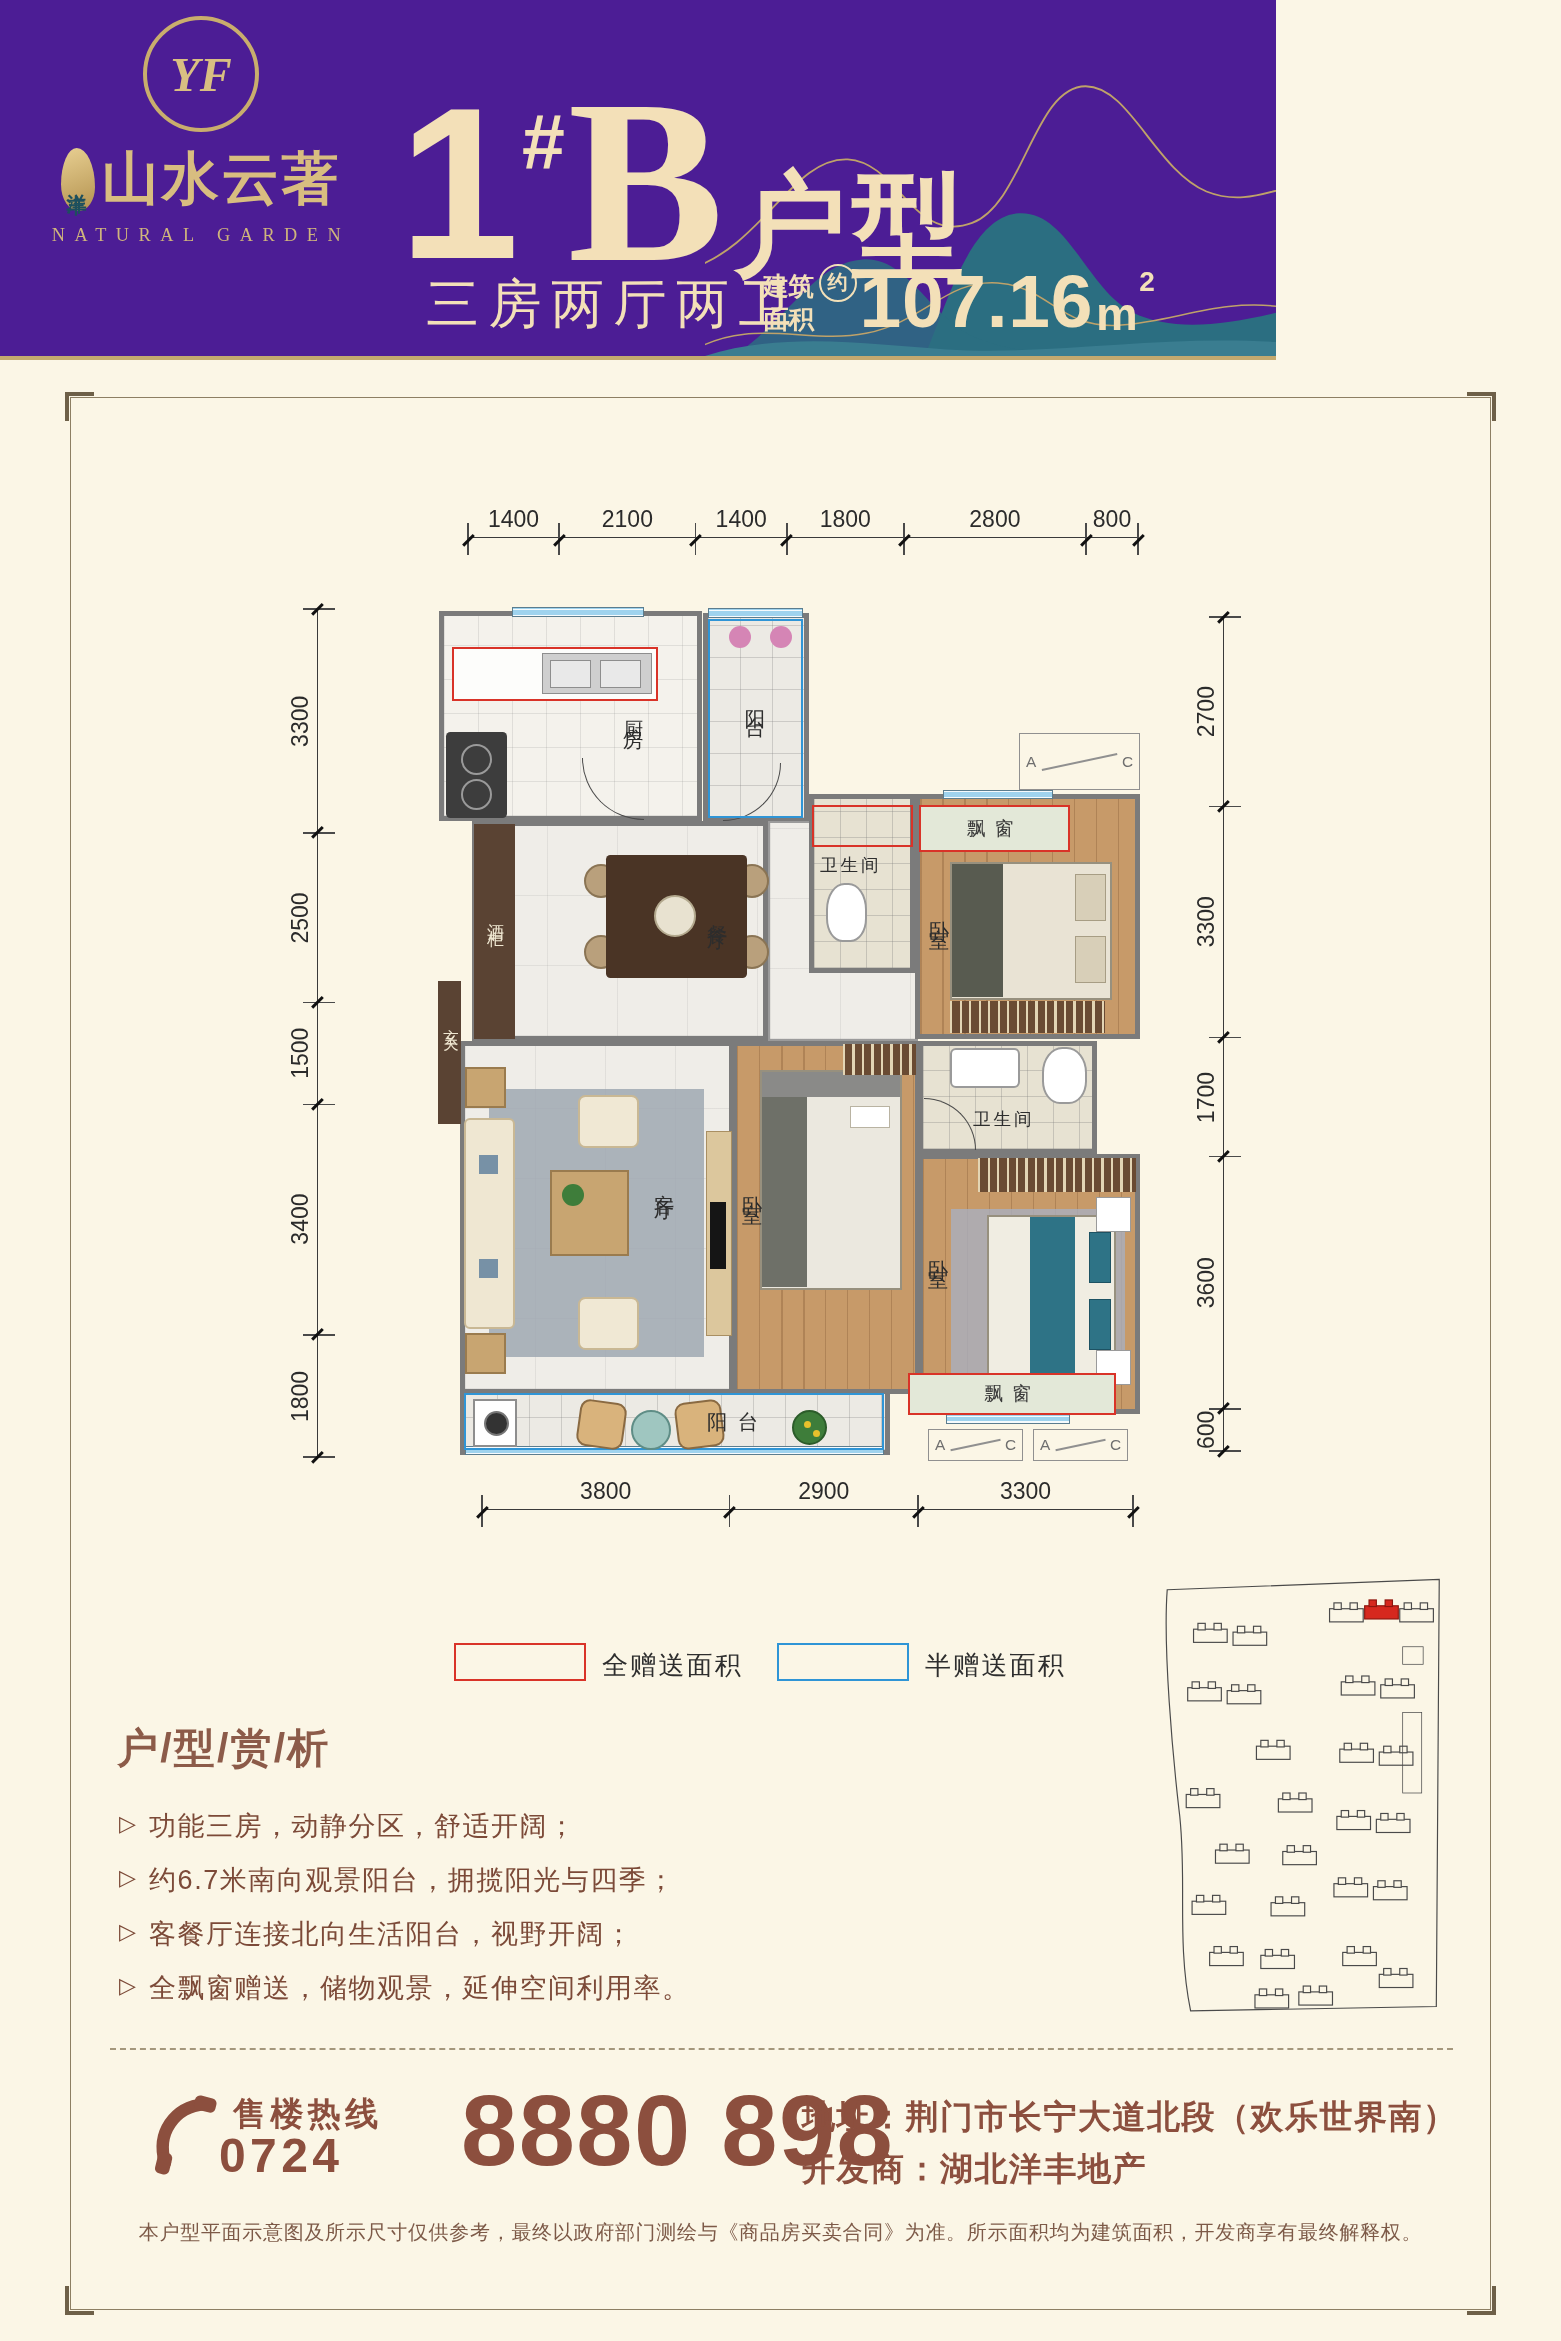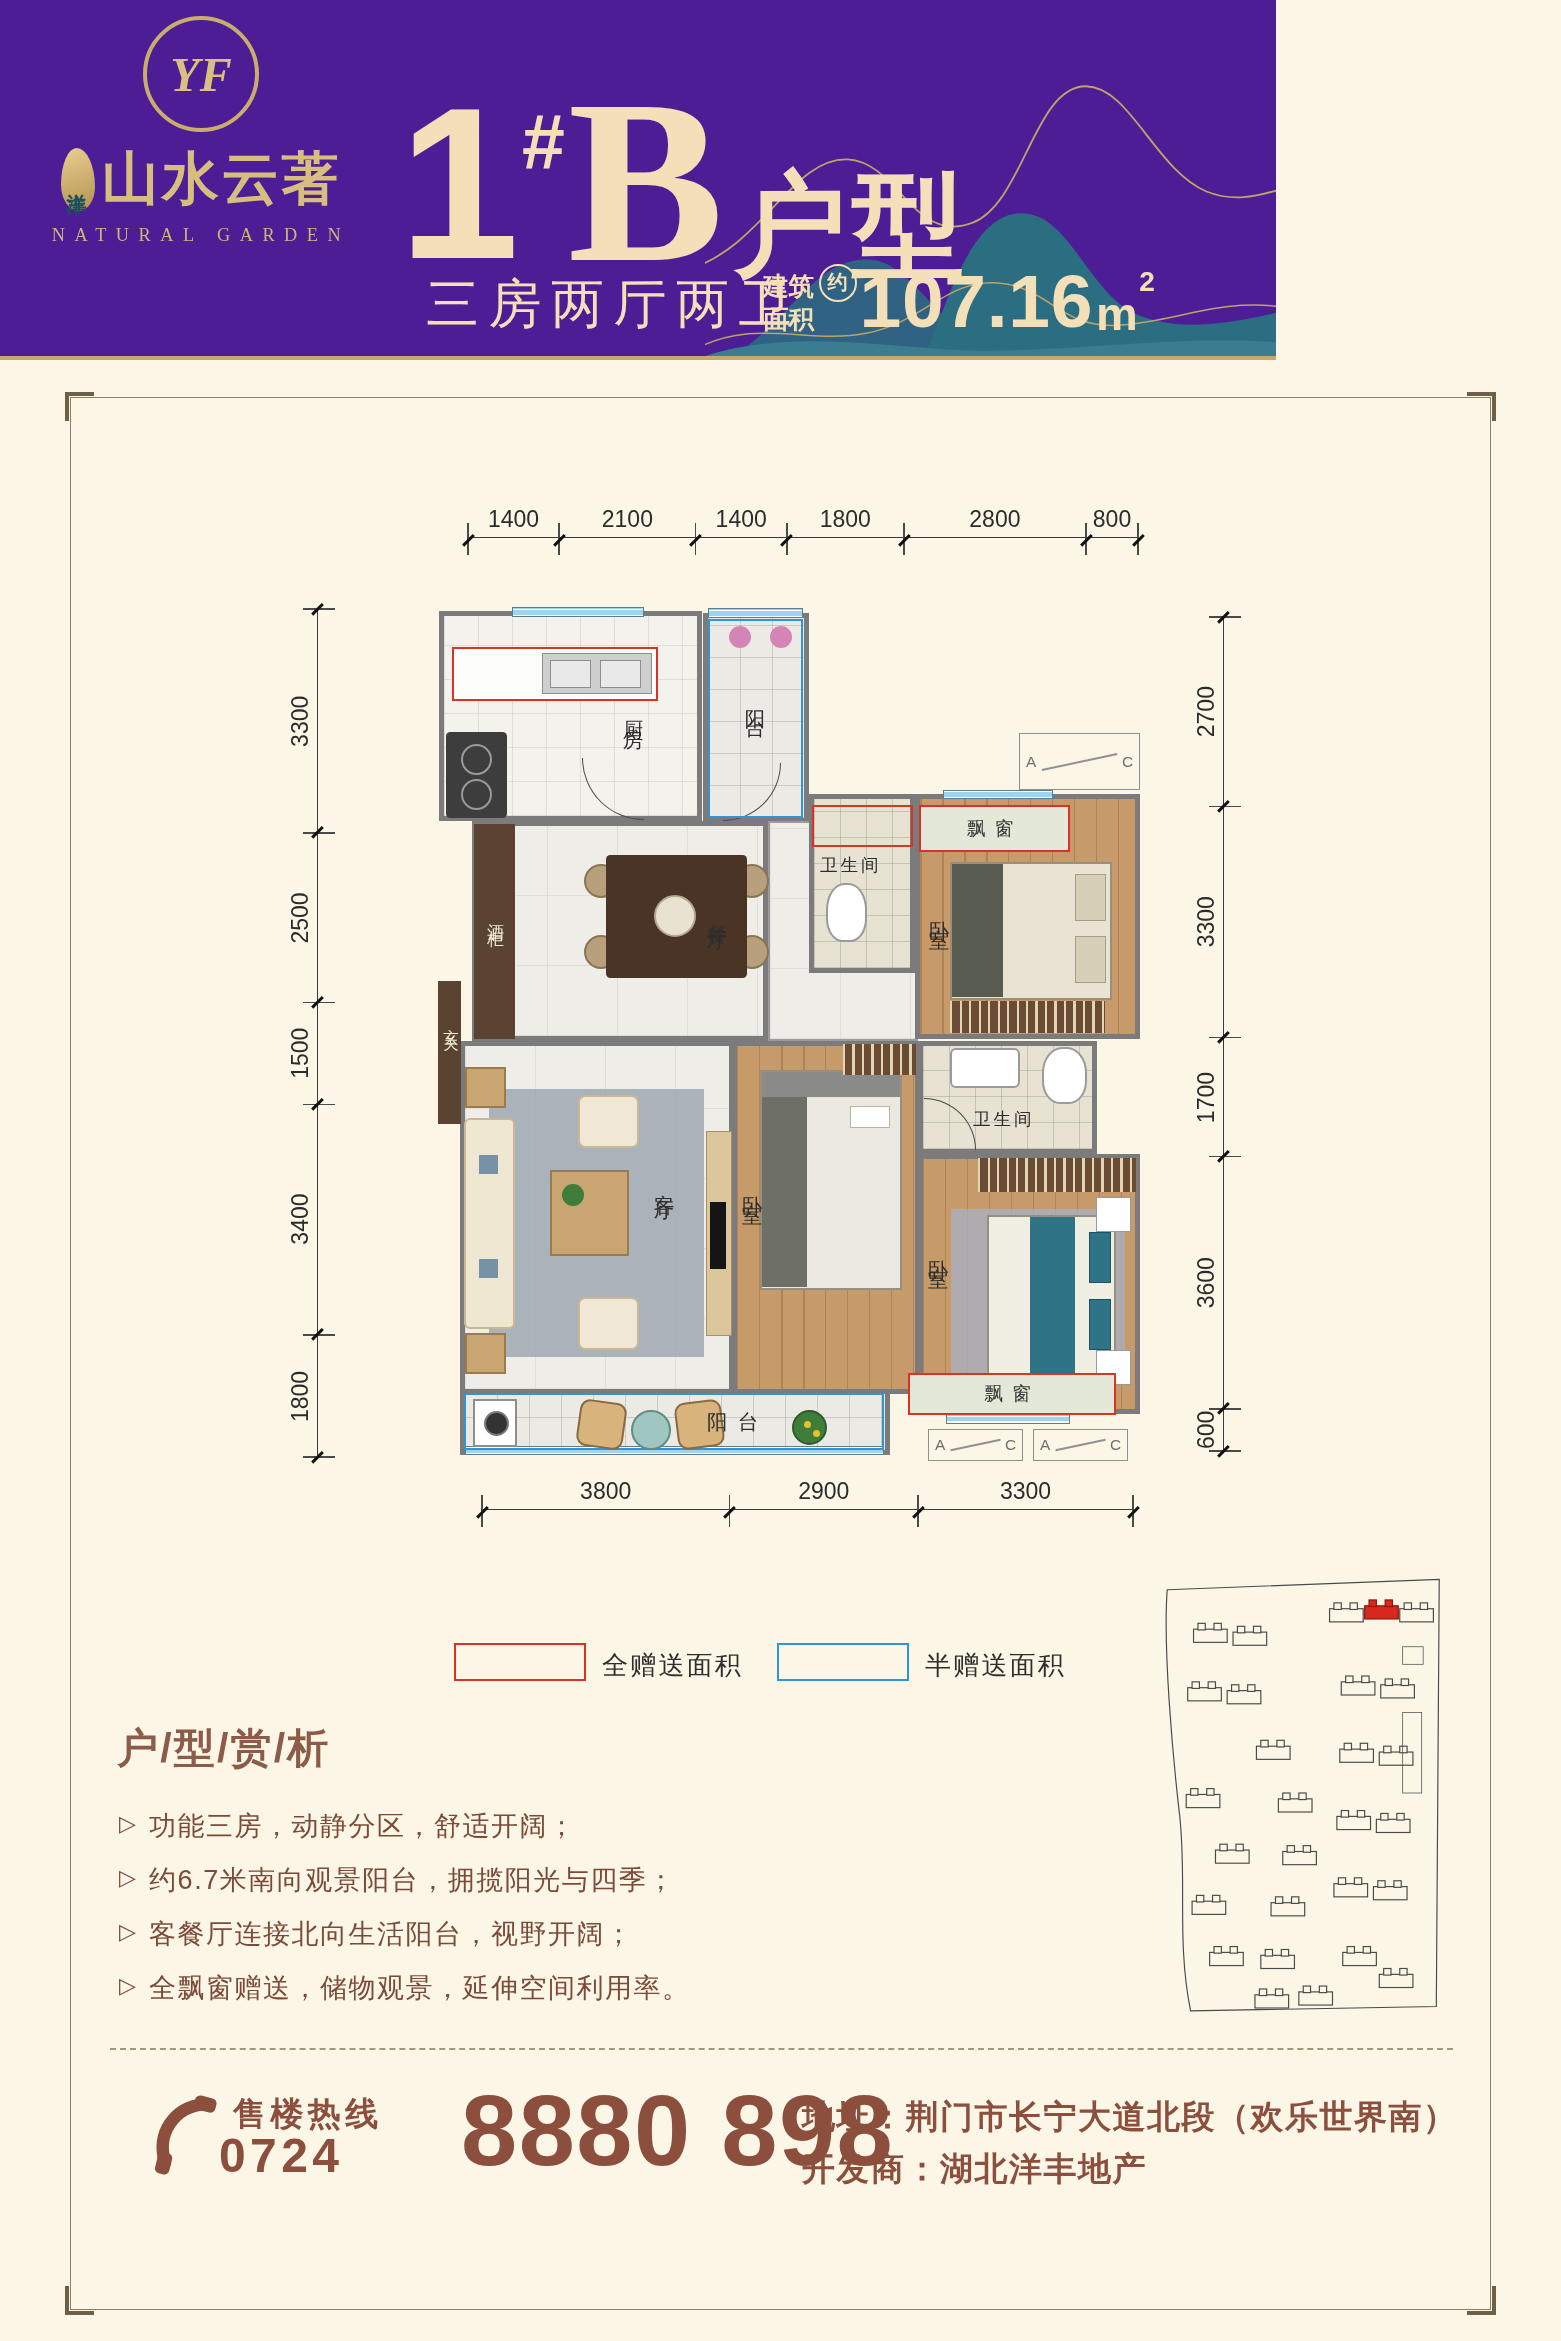--- a/index.html
+++ b/index.html
@@ -451,15 +451,16 @@
   </svg>
   <div class="hot-label f-brown">售楼热线</div>
   <div class="hot-prefix f-brown">0724</div>
   <div class="hot-number f-brown">8880 898</div>
   <div class="addr1 f-brown">
     <span>地址：</span><span>荆门市长宁大道北段（欢乐世界南）</span>
   </div>
   <div class="addr2 f-brown">
     <span>开发商：</span><span>湖北洋丰地产</span>
   </div>
+  <div class="disclaimer">本户型平面示意图及所示尺寸仅供参考，最终以政府部门测绘与《商品房买卖合同》为准。所示面积均为建筑面积，开发商享有最终解释权。</div>
 
 </div>
 
 
 </body></html>

